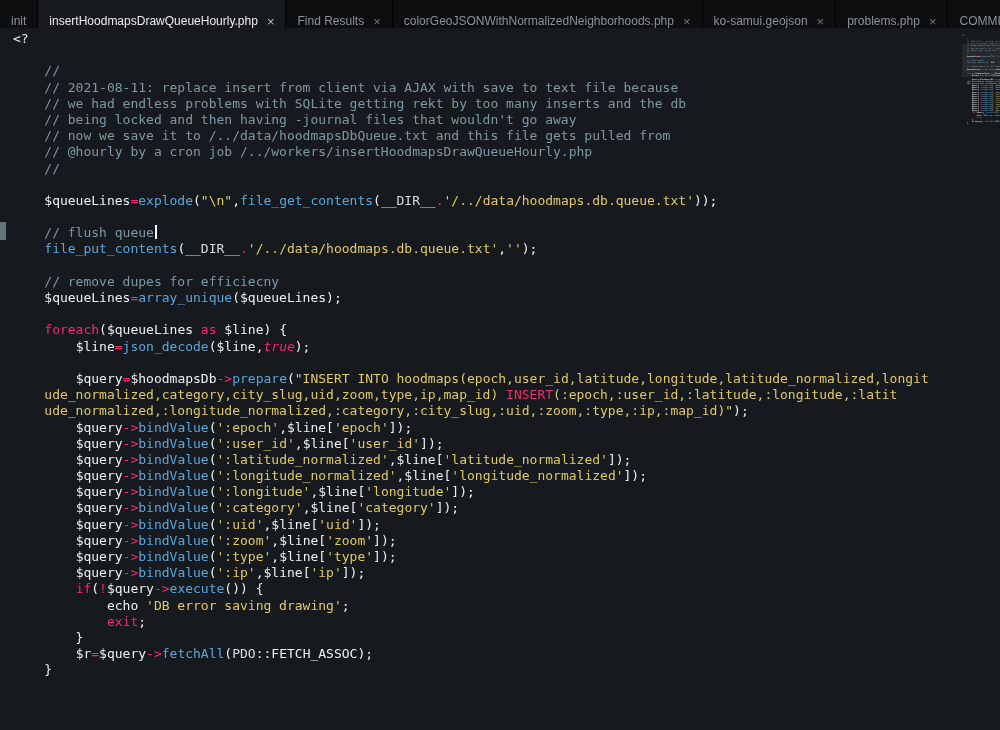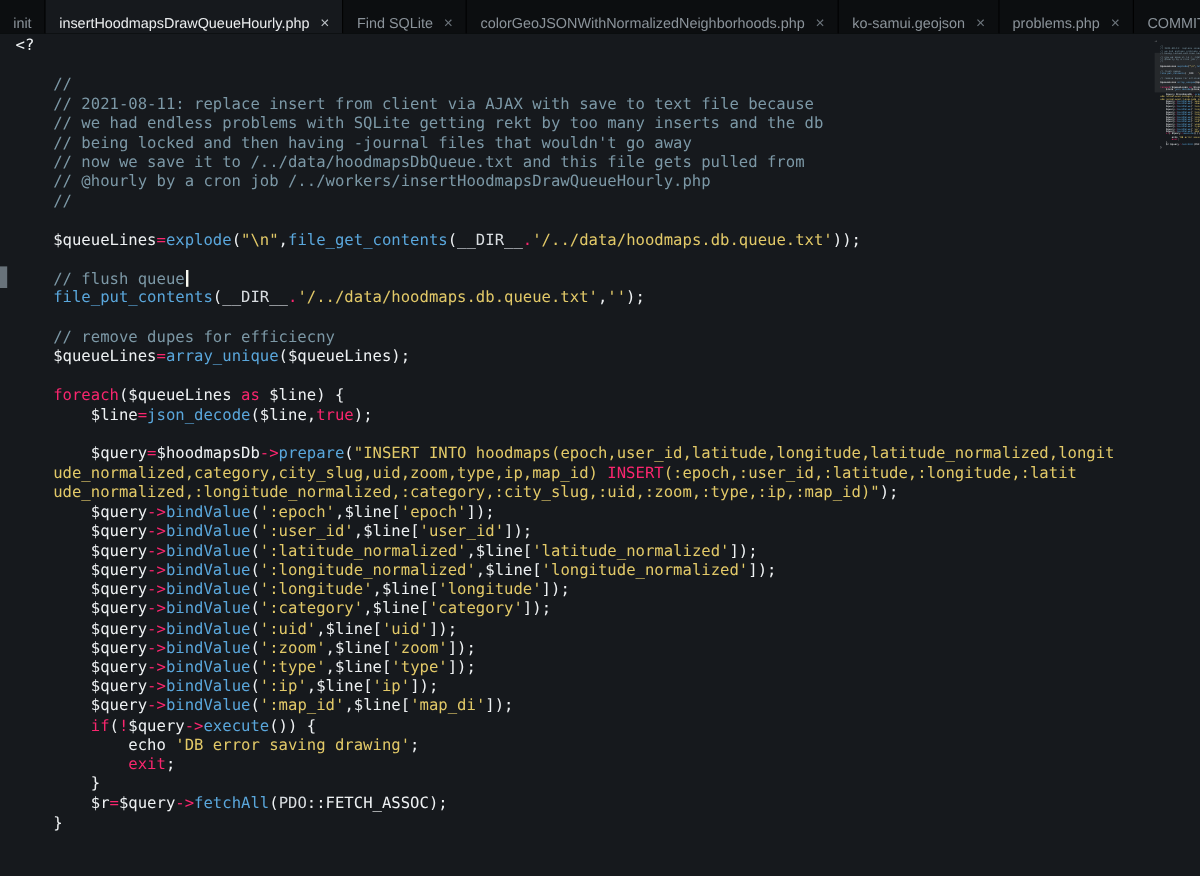--- a/index.html
+++ b/index.html
@@ -22,21 +22,21 @@
     width:1000px;height:730px;overflow:hidden;position:relative;
     background:var(--editor-bg);
     font-family:"DejaVu Sans Mono",monospace;
   }
   
   .tab-bar{
     display:flex;align-items:stretch;height:28px;
     background:var(--tabbar-bg);overflow:hidden;white-space:nowrap;
   }
   .tab{
-    display:flex;align-items:flex-start;padding:12px 11px;
+    display:flex;align-items:flex-end;padding:0 11px;
     font:12px "Liberation Sans",sans-serif;
     color:var(--tab-inactive-text);
     background:var(--tab-bg);
     border-right:1px solid rgba(0,0,0,0.9);
     cursor:pointer;flex:0 0 auto;
   }
   .tab.active{background:var(--editor-bg);color:var(--tab-active-text);}
   .tab-label{pointer-events:none;}
   .tab-close{
     margin-left:9px;font-size:13px;line-height:1;color:#6d757c;cursor:pointer;
@@ -48,21 +48,21 @@
     padding:3px 0 0 13px;
     font:13px/16.2px "DejaVu Sans Mono",monospace;
     cursor:text;overflow:hidden;
   }
   .code-line{white-space:pre;height:16.2px;}
   .tk-p{color:var(--plain);}
   .tk-c{color:var(--comment);}
   .tk-f{color:var(--function);}
   .tk-s{color:var(--string);}
   .tk-k{color:var(--keyword);}
-  .tk-t{color:var(--keyword);}
+  .tk-t{color:var(--keyword);font-style:italic;}
   .tk-d{color:var(--constant);}
   .cursor{
     display:inline-block;width:2px;height:14px;margin-left:1px;
     background:var(--cursor);vertical-align:-2px;
     animation:blink 1.1s steps(1) infinite;
   }
   @keyframes blink{50%{opacity:0;}}
   
   .gutter-marker{
     position:absolute;left:0;top:222px;width:6px;height:18px;
@@ -84,21 +84,21 @@
 
 <div class="tab-bar">
     <div class="tab">
       <span class="tab-label">init</span>
     </div>
     <div class="tab active">
       <span class="tab-label">insertHoodmapsDrawQueueHourly.php</span>
       <span class="tab-close">×</span>
     </div>
     <div class="tab">
-      <span class="tab-label">Find SQLite</span>
+      <span class="tab-label">Find Results</span>
       <span class="tab-close">×</span>
     </div>
     <div class="tab">
       <span class="tab-label">colorGeoJSONWithNormalizedNeighborhoods.php</span>
       <span class="tab-close">×</span>
     </div>
     <div class="tab">
       <span class="tab-label">ko-samui.geojson</span>
       <span class="tab-close">×</span>
     </div>
@@ -140,21 +140,20 @@
       <div class="code-line"><span class="tk-p">        </span><span class="tk-p">$query</span><span class="tk-k">-&gt;</span><span class="tk-f">bindValue</span><span class="tk-p">(</span><span class="tk-s">':epoch'</span><span class="tk-p">,$line[</span><span class="tk-s">'epoch'</span><span class="tk-p">]);</span></div>
       <div class="code-line"><span class="tk-p">        </span><span class="tk-p">$query</span><span class="tk-k">-&gt;</span><span class="tk-f">bindValue</span><span class="tk-p">(</span><span class="tk-s">':user_id'</span><span class="tk-p">,$line[</span><span class="tk-s">'user_id'</span><span class="tk-p">]);</span></div>
       <div class="code-line"><span class="tk-p">        </span><span class="tk-p">$query</span><span class="tk-k">-&gt;</span><span class="tk-f">bindValue</span><span class="tk-p">(</span><span class="tk-s">':latitude_normalized'</span><span class="tk-p">,$line[</span><span class="tk-s">'latitude_normalized'</span><span class="tk-p">]);</span></div>
       <div class="code-line"><span class="tk-p">        </span><span class="tk-p">$query</span><span class="tk-k">-&gt;</span><span class="tk-f">bindValue</span><span class="tk-p">(</span><span class="tk-s">':longitude_normalized'</span><span class="tk-p">,$line[</span><span class="tk-s">'longitude_normalized'</span><span class="tk-p">]);</span></div>
       <div class="code-line"><span class="tk-p">        </span><span class="tk-p">$query</span><span class="tk-k">-&gt;</span><span class="tk-f">bindValue</span><span class="tk-p">(</span><span class="tk-s">':longitude'</span><span class="tk-p">,$line[</span><span class="tk-s">'longitude'</span><span class="tk-p">]);</span></div>
       <div class="code-line"><span class="tk-p">        </span><span class="tk-p">$query</span><span class="tk-k">-&gt;</span><span class="tk-f">bindValue</span><span class="tk-p">(</span><span class="tk-s">':category'</span><span class="tk-p">,$line[</span><span class="tk-s">'category'</span><span class="tk-p">]);</span></div>
       <div class="code-line"><span class="tk-p">        </span><span class="tk-p">$query</span><span class="tk-k">-&gt;</span><span class="tk-f">bindValue</span><span class="tk-p">(</span><span class="tk-s">':uid'</span><span class="tk-p">,$line[</span><span class="tk-s">'uid'</span><span class="tk-p">]);</span></div>
       <div class="code-line"><span class="tk-p">        </span><span class="tk-p">$query</span><span class="tk-k">-&gt;</span><span class="tk-f">bindValue</span><span class="tk-p">(</span><span class="tk-s">':zoom'</span><span class="tk-p">,$line[</span><span class="tk-s">'zoom'</span><span class="tk-p">]);</span></div>
       <div class="code-line"><span class="tk-p">        </span><span class="tk-p">$query</span><span class="tk-k">-&gt;</span><span class="tk-f">bindValue</span><span class="tk-p">(</span><span class="tk-s">':type'</span><span class="tk-p">,$line[</span><span class="tk-s">'type'</span><span class="tk-p">]);</span></div>
       <div class="code-line"><span class="tk-p">        </span><span class="tk-p">$query</span><span class="tk-k">-&gt;</span><span class="tk-f">bindValue</span><span class="tk-p">(</span><span class="tk-s">':ip'</span><span class="tk-p">,$line[</span><span class="tk-s">'ip'</span><span class="tk-p">]);</span></div>
-      <div class="code-line"><span class="tk-p">        </span><span class="tk-p">$query</span><span class="tk-k">-&gt;</span><span class="tk-f">bindValue</span><span class="tk-p">(</span><span class="tk-s">':map_id'</span><span class="tk-p">,$line[</span><span class="tk-s">'map_di'</span><span class="tk-p">]);</span></div>
       <div class="code-line"><span class="tk-p">        </span><span class="tk-k">if</span><span class="tk-p">(</span><span class="tk-k">!</span><span class="tk-p">$query</span><span class="tk-k">-&gt;</span><span class="tk-f">execute</span><span class="tk-p">()) {</span></div>
       <div class="code-line"><span class="tk-p">            </span><span class="tk-p">echo </span><span class="tk-s">'DB error saving drawing'</span><span class="tk-p">;</span></div>
       <div class="code-line"><span class="tk-p">            </span><span class="tk-k">exit</span><span class="tk-p">;</span></div>
       <div class="code-line"><span class="tk-p">        }</span></div>
       <div class="code-line"><span class="tk-p">        </span><span class="tk-p">$r</span><span class="tk-k">=</span><span class="tk-p">$query</span><span class="tk-k">-&gt;</span><span class="tk-f">fetchAll</span><span class="tk-p">(</span><span class="tk-d">PDO</span><span class="tk-p">::FETCH_ASSOC);</span></div>
       <div class="code-line"><span class="tk-p">    }</span></div>
     </div>
 </div>
 
 <div class="gutter-marker"></div>

